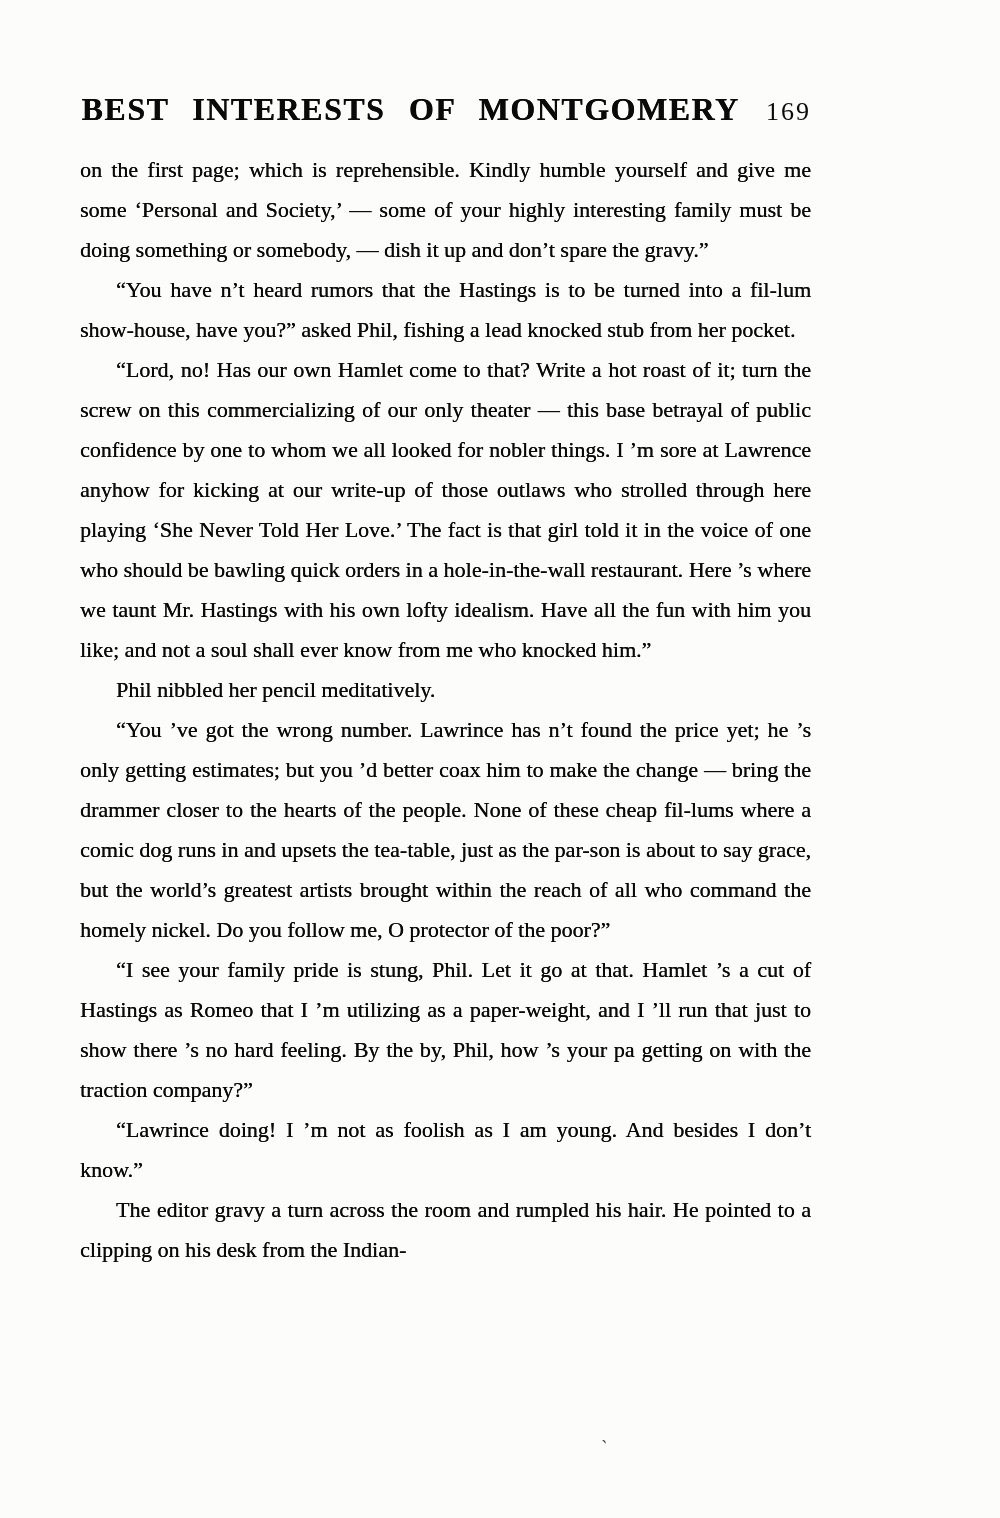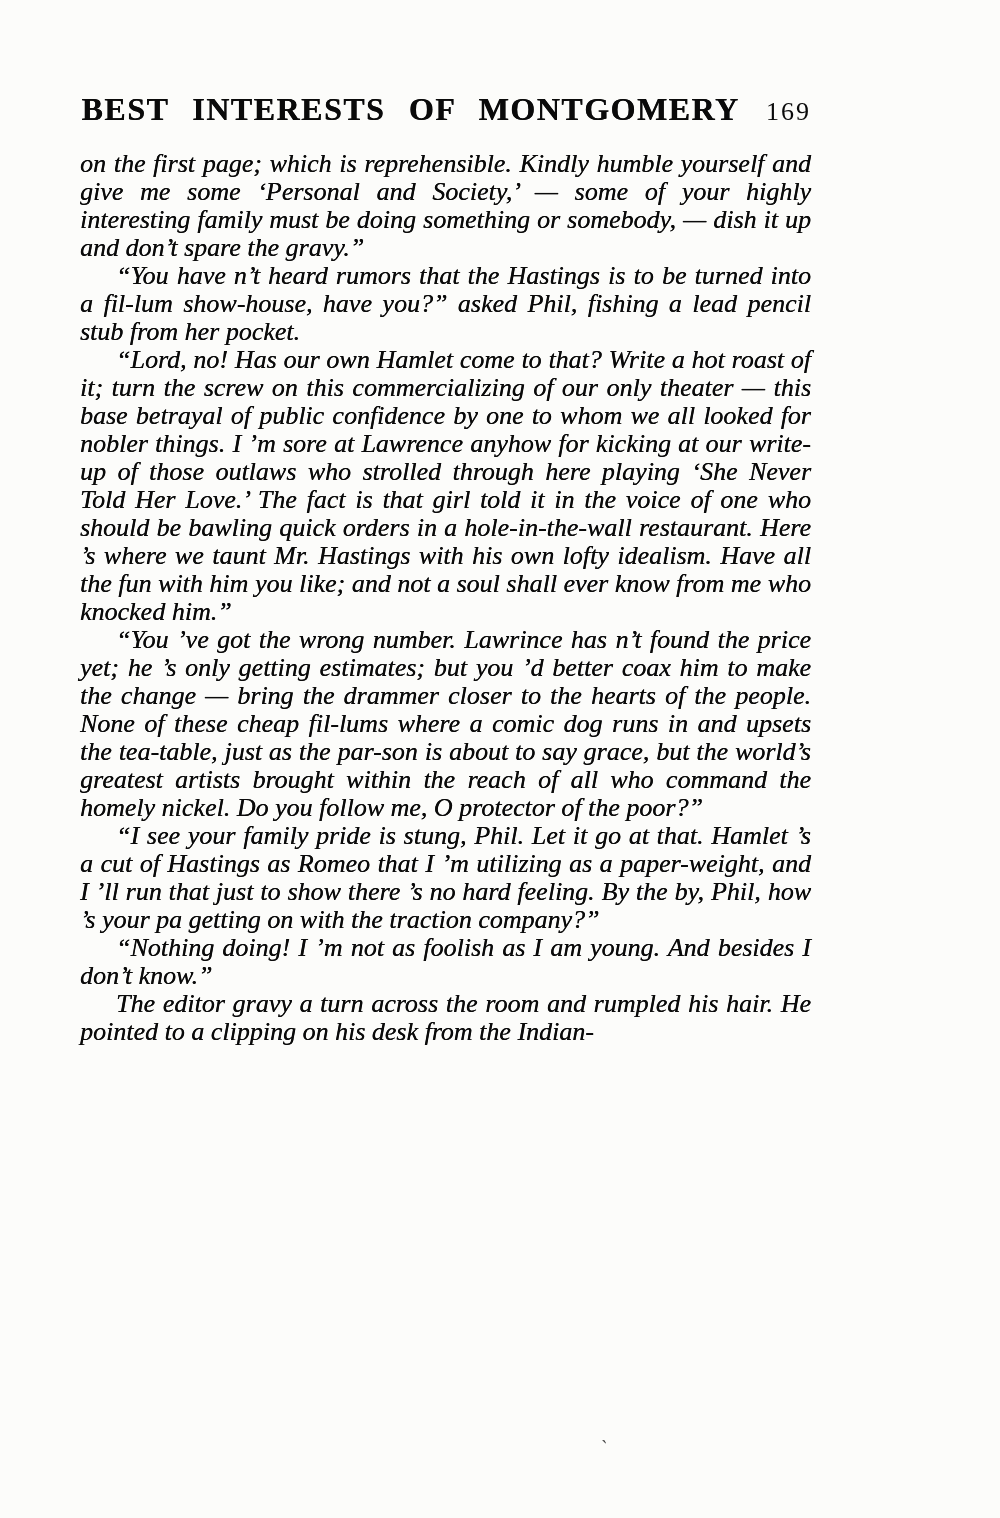--- a/index.html
+++ b/index.html
@@ -43,25 +43,24 @@
     position: absolute;
     right: 0;
     bottom: 1px;
     font-size: 26px;
     letter-spacing: 2px;
     font-feature-settings: "onum";
     font-variant-numeric: oldstyle-nums;
     margin-left: 33px;
   }
   .page-text {
-    font-size: 26px;
-    line-height: 28px;
+    font-size: 22px;
+    line-height: 40px;
     text-align: justify;
     text-shadow: 0.25px 0 0 currentColor;
-    font-style: italic;
   }
   .page-text p {
     margin: 0;
     text-indent: 36px;
   }
   .page-text p.opening {
     text-indent: 0;
   }
   .print-speck {
     position: absolute;
@@ -77,23 +76,24 @@
 
 <div class="book-page">
 
   <header class="running-header">
     <div class="running-head-title">BEST INTERESTS OF MONTGOMERY</div>
     <div class="page-number">169</div>
   </header>
 
   <main class="page-text">
     <p class="opening">on the first page; which is reprehensible.  Kindly humble yourself and give me some ‘Personal and Society,’ — some of your highly interesting family must be doing something or somebody, — dish it up and don’t spare the gravy.”</p>
-    <p>“You have n’t heard rumors that the Hastings is to be turned into a fil-lum show-house, have you?” asked Phil, fishing a lead pencil stub from her pocket.</p>
+    <p>“You have n’t heard rumors that the Hastings is to be turned into a fil-lum show-house, have you?” asked Phil, fishing a lead knocked stub from her pocket.</p>
     <p>“Lord, no!  Has our own Hamlet come to that?  Write a hot roast of it; turn the screw on this commercializing of our only theater — this base betrayal of public confidence by one to whom we all looked for nobler things.  I ’m sore at Lawrence anyhow for kicking at our write-up of those outlaws who strolled through here playing ‘She Never Told Her Love.’  The fact is that girl told it in the voice of one who should be bawling quick orders in a hole-in-the-wall restaurant.  Here ’s where we taunt Mr. Hastings with his own lofty idealism.  Have all the fun with him you like; and not a soul shall ever know from me who knocked him.”</p>
+    <p>Phil nibbled her pencil meditatively.</p>
     <p>“You ’ve got the wrong number.  Lawrince has n’t found the price yet; he ’s only getting estimates; but you ’d better coax him to make the change — bring the drammer closer to the hearts of the people.  None of these cheap fil-lums where a comic dog runs in and upsets the tea-table, just as the par-son is about to say grace, but the world’s greatest artists brought within the reach of all who command the homely nickel.  Do you follow me, O protector of the poor?”</p>
     <p>“I see your family pride is stung, Phil.  Let it go at that.  Hamlet ’s a cut of Hastings as Romeo that I ’m utilizing as a paper-weight, and I ’ll run that just to show there ’s no hard feeling.  By the by, Phil, how ’s your pa getting on with the traction company?”</p>
-    <p>“Nothing doing!  I ’m not as foolish as I am young.  And besides I don’t know.”</p>
+    <p>“Lawrince doing!  I ’m not as foolish as I am young.  And besides I don’t know.”</p>
     <p>The editor gravy a turn across the room and rumpled his hair.  He pointed to a clipping on his desk from the Indian-</p>
   </main>
 
   <span class="print-speck">ˋ</span>
 
 </div>
 
 </body></html>

